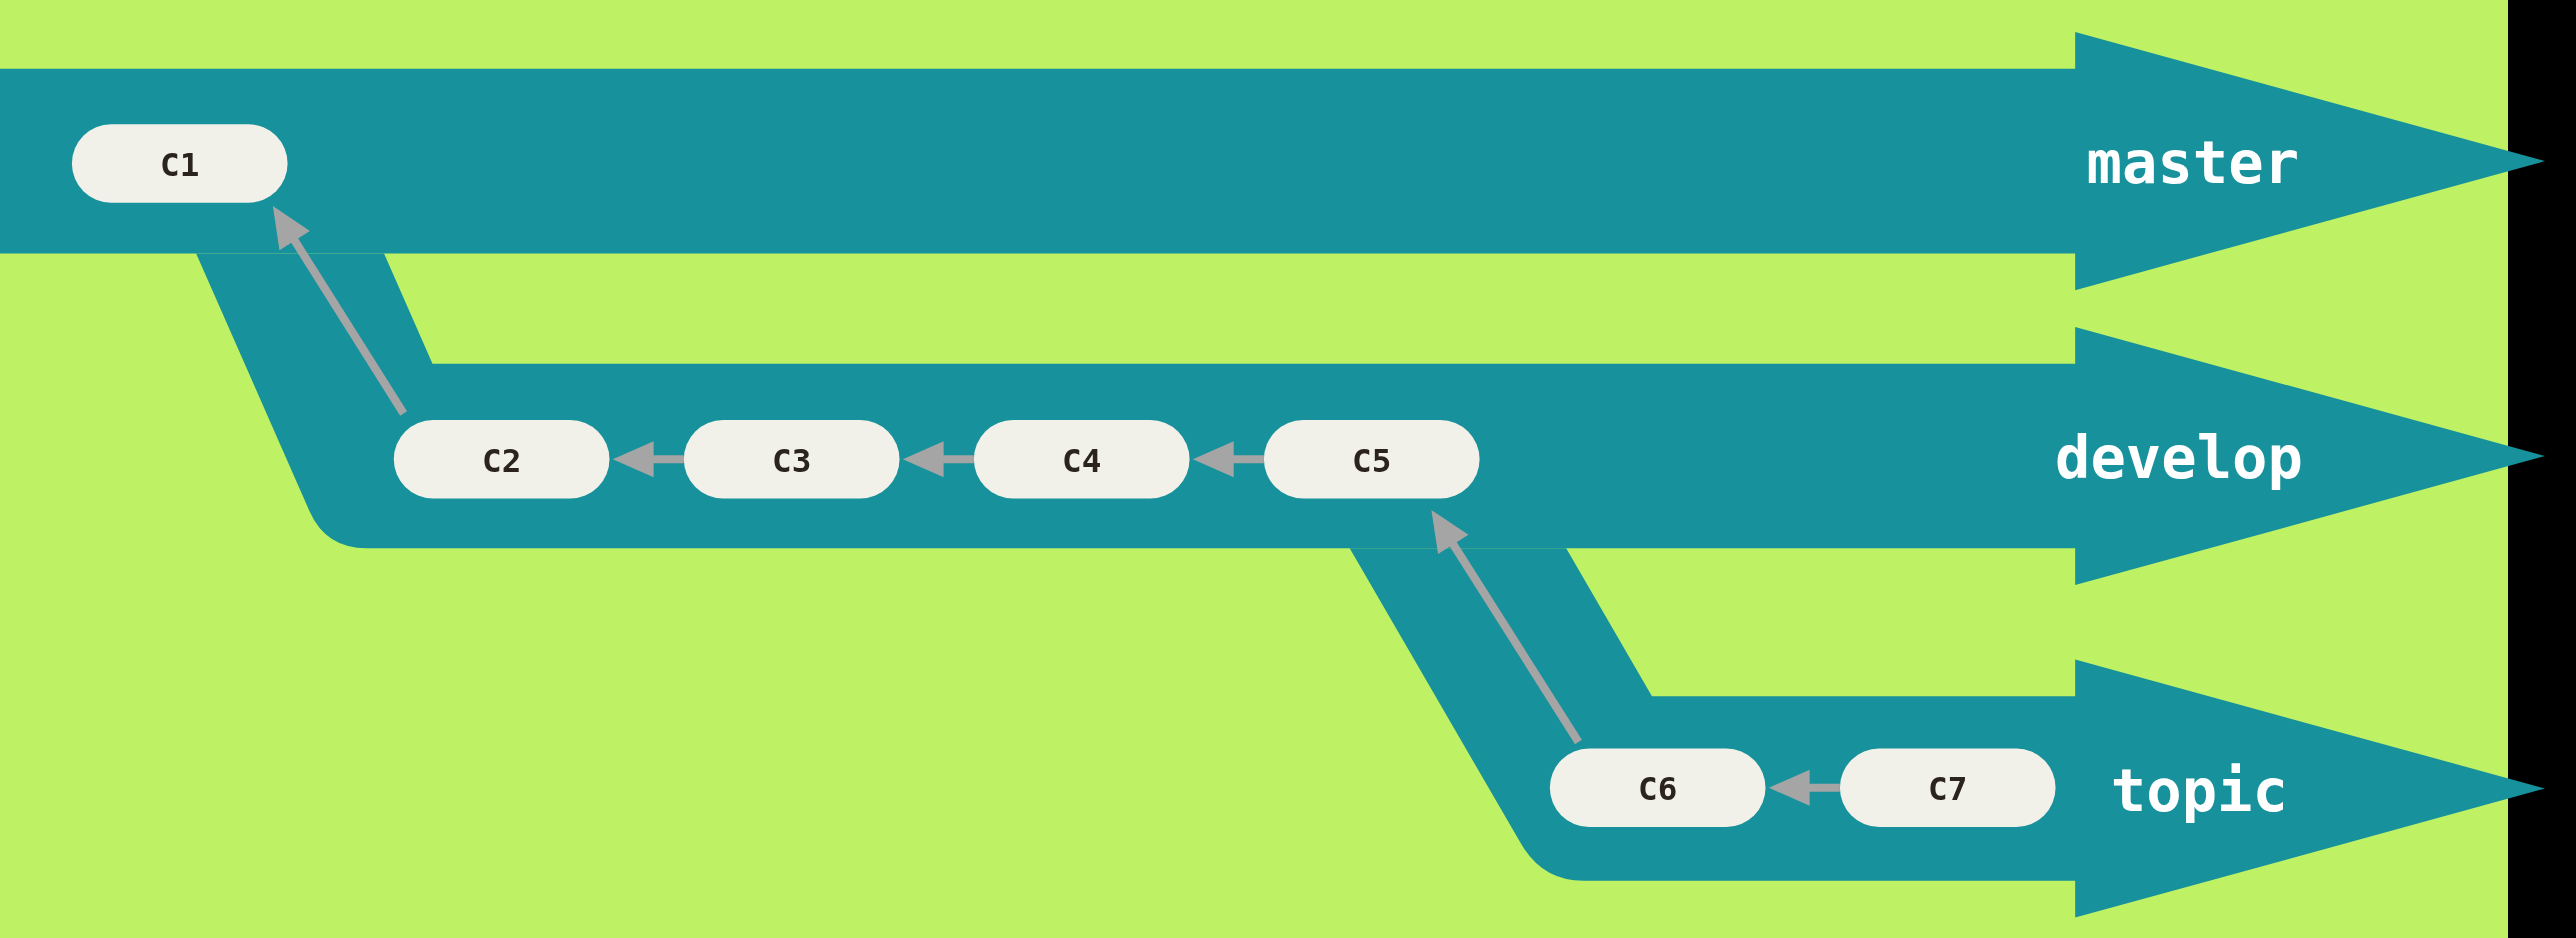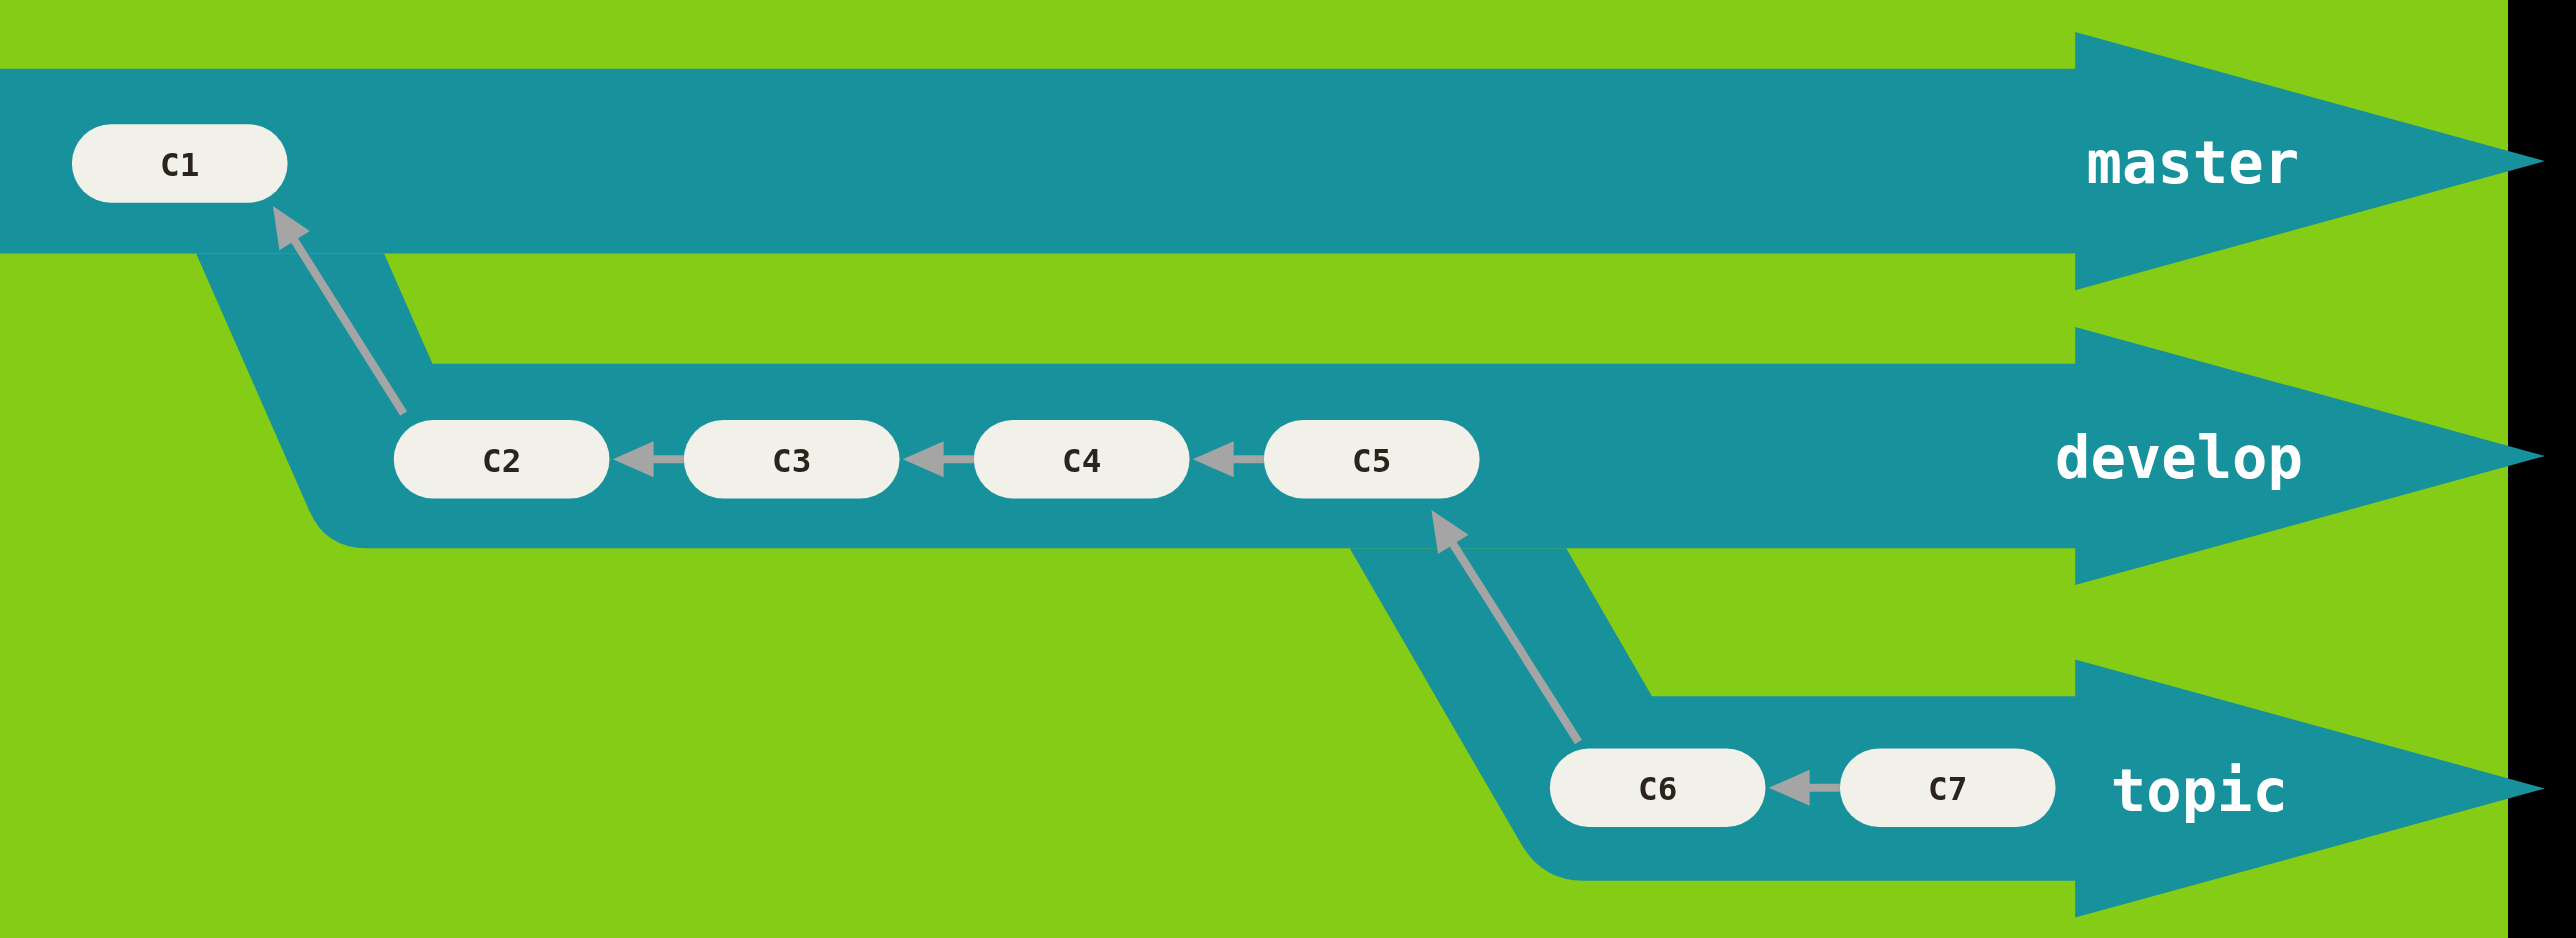--- a/index.html
+++ b/index.html
@@ -8,21 +8,21 @@
     background: #000000;
     width: 2576px;
     height: 939px;
     overflow: hidden;
     font-family: "DejaVu Sans Mono", monospace;
   }
   .stage {
     position: relative;
     width: 2508px;
     height: 939px;
-    background: #84cc16;
+    background: #bef264;
   }
   svg { display: block; }
   text {
     font-family: "DejaVu Sans Mono", "Liberation Mono", monospace;
     font-weight: bold;
   }
   .branch-label { letter-spacing: 0px; }
 </style>
 </head>
 <body>

